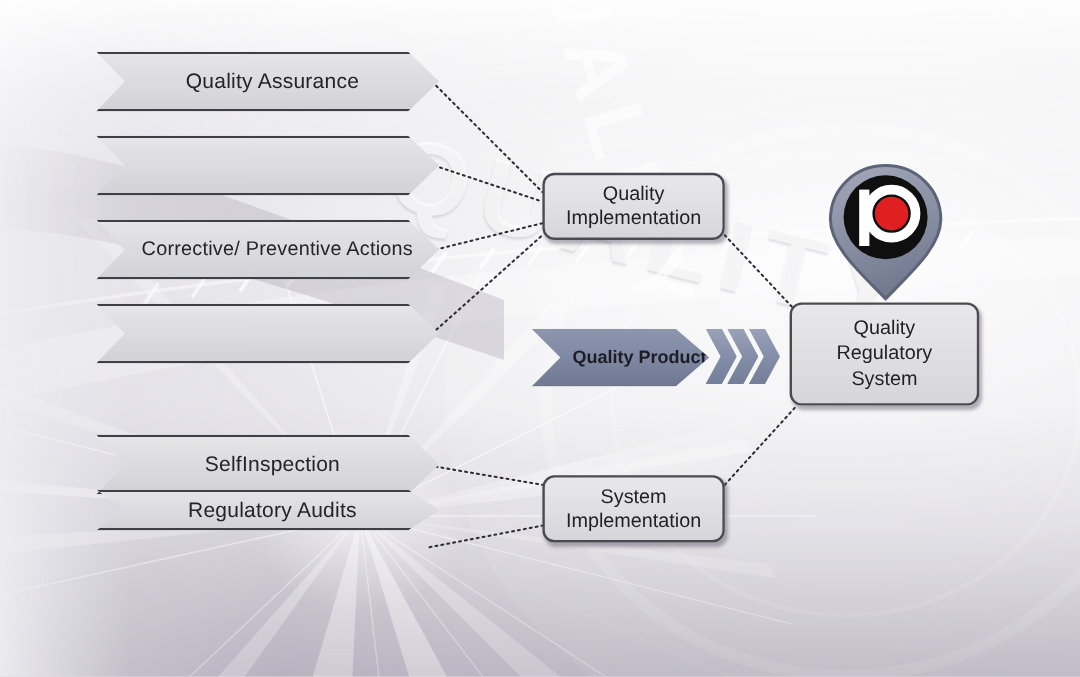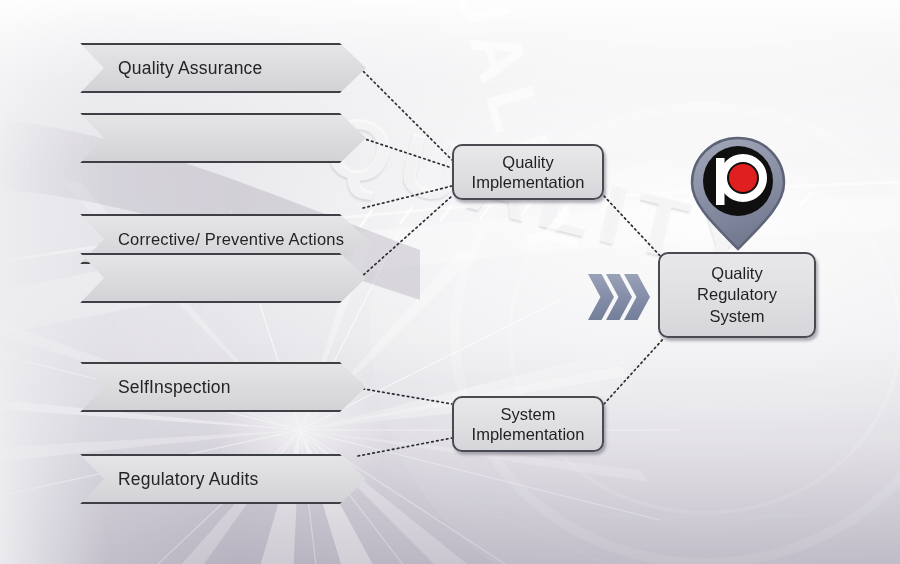--- a/index.html
+++ b/index.html
@@ -79,20 +79,21 @@
   .proc-arrow .label {
     position: absolute;
     left: 38px;
     right: 30px;
     top: 50%;
     transform: translateY(-50%);
     font-size: 17.5px;
     color: #232328;
     letter-spacing: 0.2px;
     white-space: nowrap;
+    text-align: center;
   }
 
   
   .node-box {
     position: absolute;
     box-sizing: border-box;
     border: 2px solid #4a4a52;
     border-radius: 10px;
     background: linear-gradient(180deg, #e8e8ea 0%, #e0e0e3 50%, #d6d6da 100%);
     box-shadow: 2px 3px 3px rgba(80,75,92,0.42);
@@ -248,53 +249,56 @@
 
   <div class="proc-arrow" style="left:80px; top:43px; width:286px; height:50px;">
     <div class="inner"></div>
     <div class="label">Quality Assurance</div>
   </div>
 
   <div class="proc-arrow" style="left:80px; top:113px; width:286px; height:50px;">
     <div class="inner"></div>
   </div>
 
-  <div class="proc-arrow" style="left:80px; top:183px; width:286px; height:50px;margin-top:31px;">
+  <div class="proc-arrow" style="left:80px; top:183px; width:286px; height:50px;">
     <div class="inner"></div>
     <div class="label" style="font-size:16.5px;">Corrective/ Preventive Actions</div>
   </div>
 
   <div class="proc-arrow" style="left:80px; top:253px; width:286px; height:50px;">
     <div class="inner"></div>
   </div>
 
   <div class="proc-arrow" style="left:80px; top:362px; width:286px; height:50px;text-decoration:underline;">
     <div class="inner"></div>
     <div class="label">SelfInspection</div>
   </div>
 
-  <div class="proc-arrow" style="left:80px; top:454px; width:286px; height:50px;">
+  <div class="proc-arrow" style="left:80px; top:408px; width:286px; height:34px;">
     <div class="inner"></div>
     <div class="label">Regulatory Audits</div>
   </div>
 
   <div class="node-box" style="left:452px; top:144px; width:152px; height:56px;">
     <div class="label">
       <span>Quality</span><br>
       <span>Implementation</span>
     </div>
   </div>
 
   <div class="node-box" style="left:452px; top:396px; width:152px; height:56px;">
     <div class="label">
       <span>System</span><br>
       <span>Implementation</span>
     </div>
   </div>
 
+  <div id="product-arrow" style="left:443px; top:274px; width:148px; height:48px;">
+    <div class="label">Quality Product</div>
+  </div>
   <div class="chev" style="left:588px; top:274px;"></div>
   <div class="chev" style="left:606px; top:274px;"></div>
   <div class="chev" style="left:624px; top:274px;"></div>
 
   <div class="node-box tall" style="left:658px; top:252px; width:158px; height:86px;">
     <div class="label">
       <span>Quality</span><br>
       <span>Regulatory</span><br>
       <span>System</span>
     </div>

